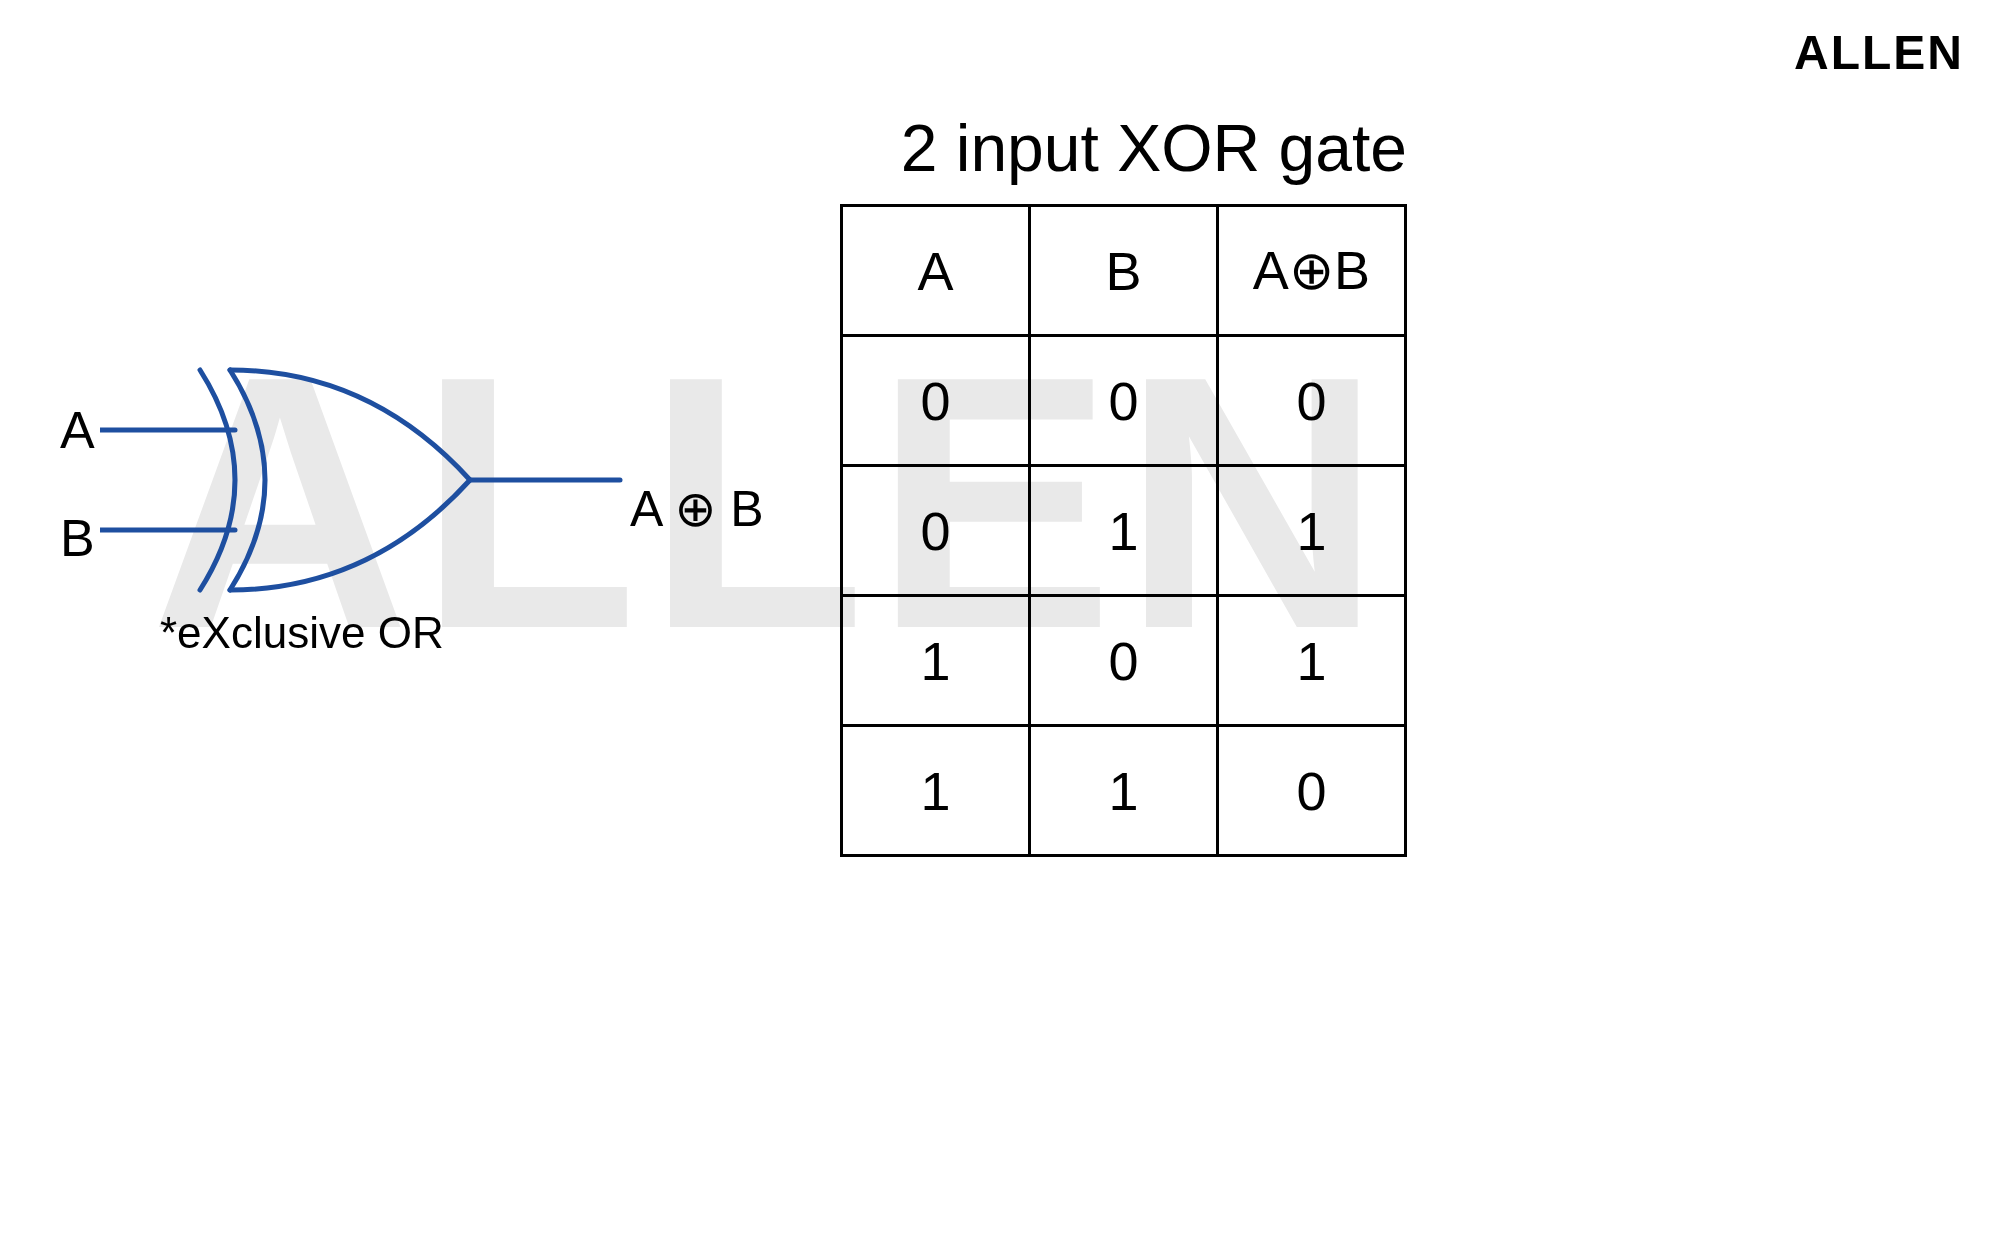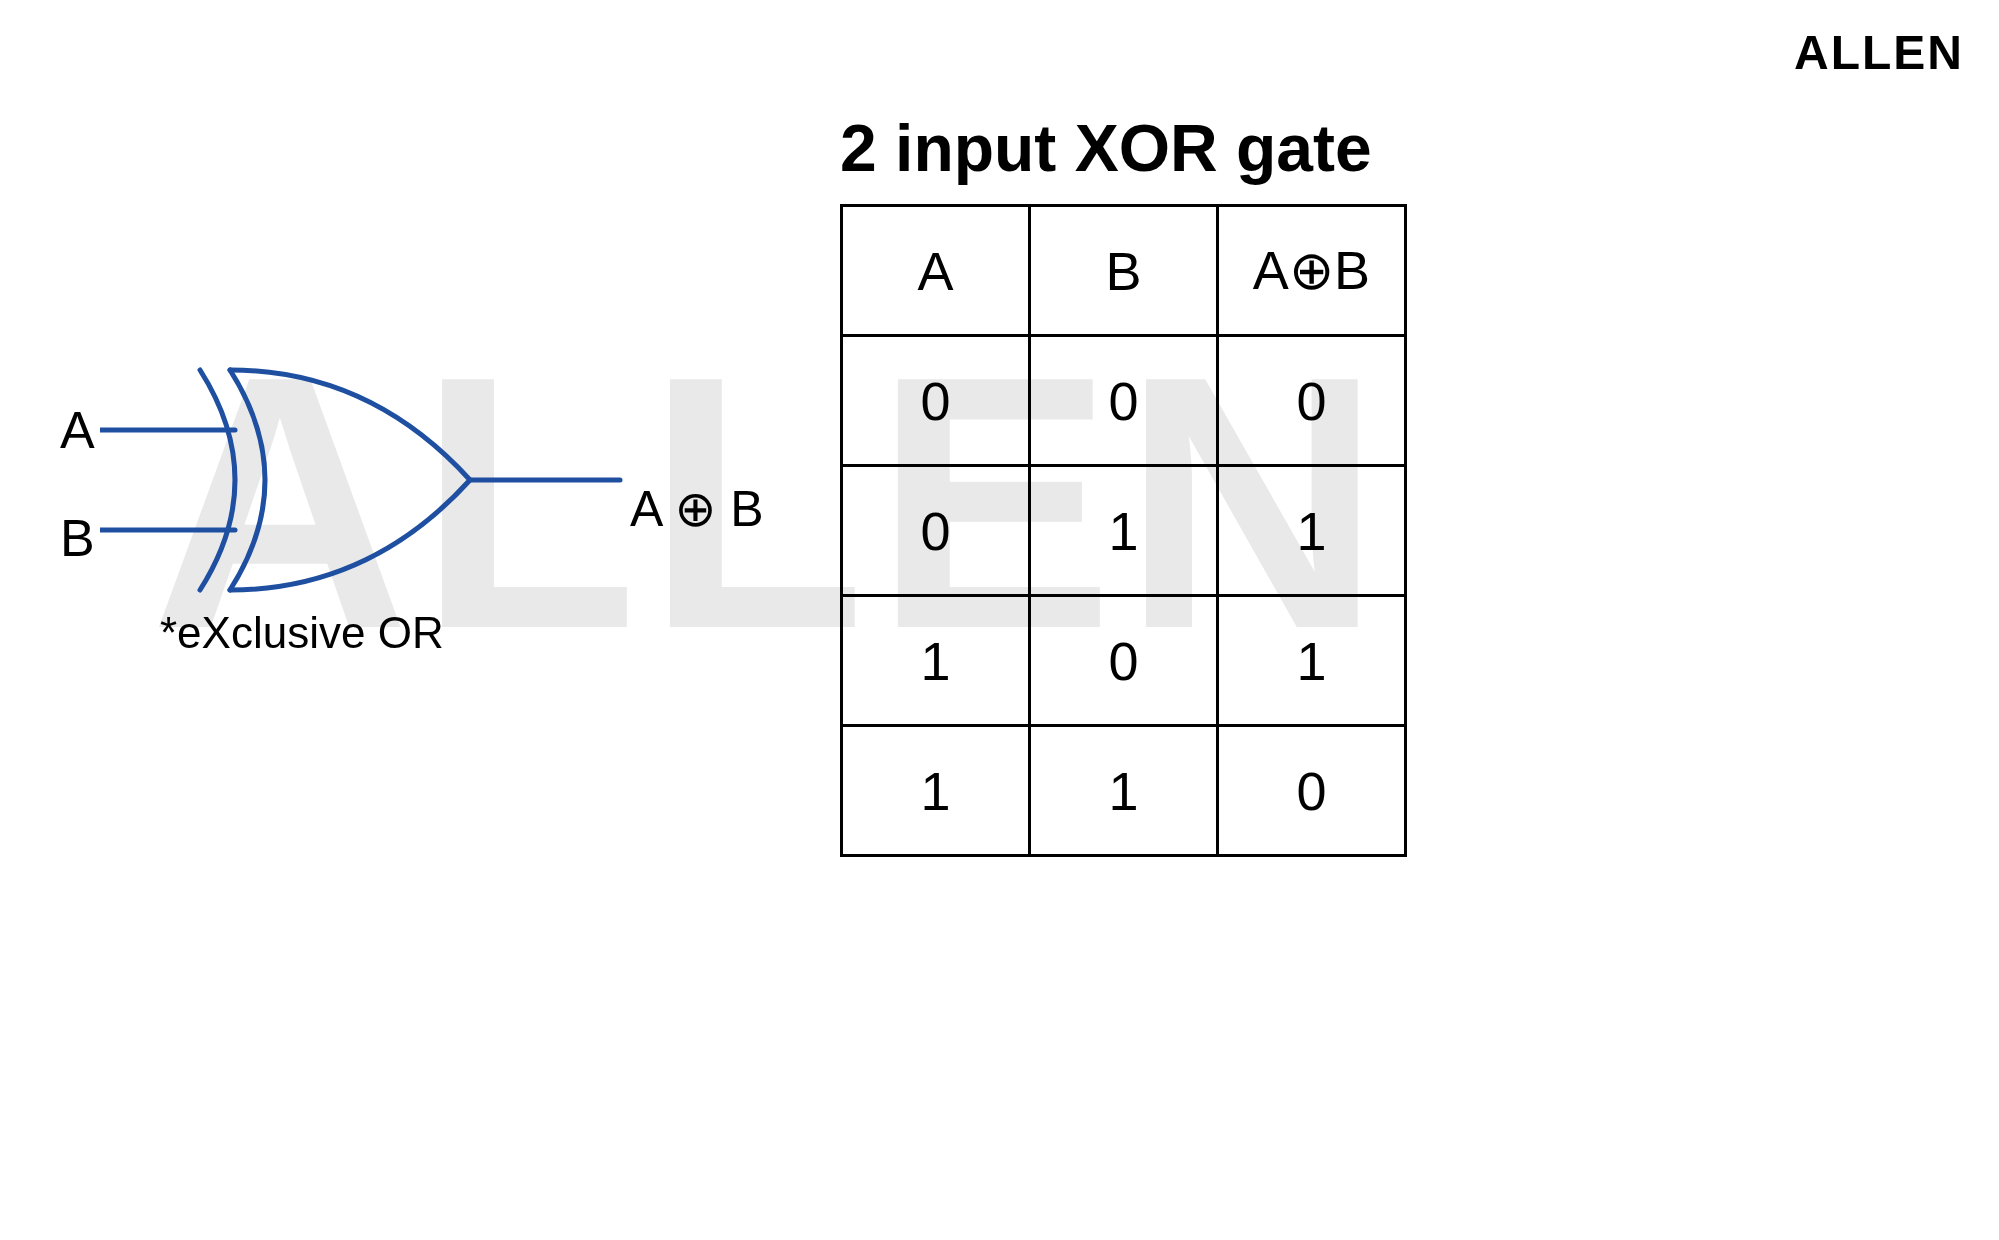--- a/index.html
+++ b/index.html
@@ -61,22 +61,22 @@
       top: 10px;
     }
     .table-wrap {
       position: absolute;
       left: 840px;
       top: 110px;
       z-index: 2;
     }
     .table-title {
       font-size: 66px;
-      font-weight: 700;
-      text-align: left;
+      font-weight: 400;
+      text-align: right;
       margin-bottom: 18px;
     }
     table.truth {
       border-collapse: collapse;
       background: transparent;
     }
     table.truth th, table.truth td {
       border: 3px solid #000;
       width: 188px;
       height: 130px;

